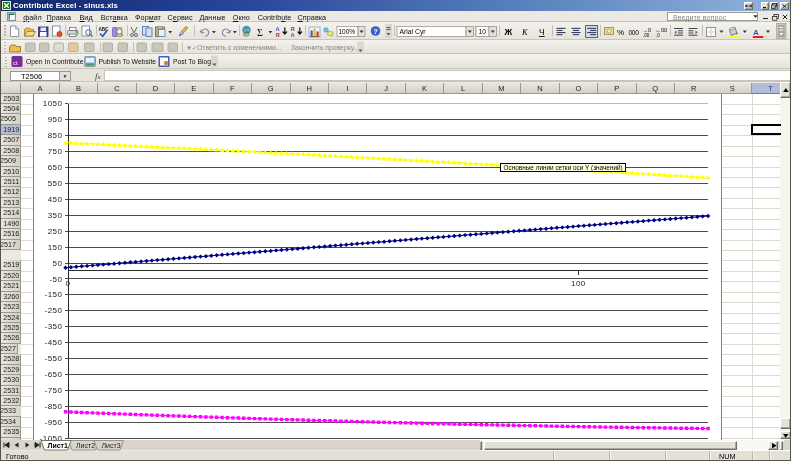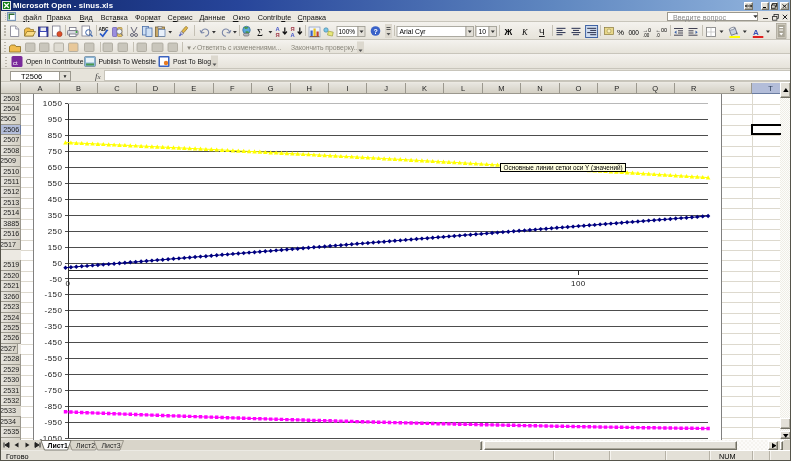--- a/index.html
+++ b/index.html
@@ -11,21 +11,21 @@
 <body>
 
 <div class="ab" style="left:0;top:0;width:791px;height:461px;border:1px solid #55534a;border-top:none;z-index:99;pointer-events:none"></div>
 
 <div class="ab" style="left:0;top:0;width:791px;height:10.5px;background:linear-gradient(90deg,#10266a 0%,#27459a 30%,#5f87c0 70%,#93b5de 100%)"></div>
 <svg class="ab" style="left:2px;top:1px" width="9" height="9" viewBox="0 0 9 9">
     <rect x="0" y="0" width="9" height="9" fill="#e8e8e8"></rect>
     <rect x="1" y="1" width="7" height="7" fill="#107c10"></rect>
     <path d="M2.2 2.2L6.8 6.8M6.8 2.2L2.2 6.8" stroke="#fff" stroke-width="1.3"></path>
   </svg>
-<div class="ab" style="left:13px;top:1.3px;font-size:7.8px;font-weight:bold;color:#fff;letter-spacing:0.1px">Microsoft Open - sinus.xls</div>
+<div class="ab" style="left:13px;top:1.3px;font-size:7.8px;font-weight:bold;color:#fff;letter-spacing:0.1px">Contribute Excel - sinus.xls</div>
 <div class="tbtn" style="left:744px;top:2px;width:9px;height:7.5px"></div>
 <svg class="ab" style="left:745px;top:4px" width="7" height="4" viewBox="0 0 7 4">
     <path d="M0 2h7M2 0.5L0.5 2L2 3.5M5 0.5L6.5 2L5 3.5" stroke="#000" stroke-width="0.8" fill="none"></path>
   </svg>
 <div class="tbtn" style="left:761px;top:2px;width:8px;height:7.5px"></div>
 <div class="ab" style="left:762.8px;top:7px;width:3.5px;height:1px;background:#000"></div>
 <div class="tbtn" style="left:769.5px;top:2px;width:8px;height:7.5px"></div>
 <svg class="ab" style="left:770.8px;top:3.2px" width="6" height="6" viewBox="0 0 6 6">
     <rect x="1.7" y="0.4" width="3.8" height="3.2" fill="none" stroke="#000" stroke-width="0.7"></rect>
     <rect x="0.4" y="2" width="3.8" height="3.2" fill="#d6d3ca" stroke="#000" stroke-width="0.7"></rect>
@@ -274,30 +274,30 @@
 <div style="position:absolute;left:521.1px;top:82.5px;width:38.5px;height:11px;background:linear-gradient(#e8e6e0,#d4d0c4);border-right:1px solid #9b988e;border-bottom:1px solid #9b988e;box-sizing:border-box;color:#222;font-size:7.5px;text-align:center;line-height:11px">N</div>
 <div style="position:absolute;left:559.6px;top:82.5px;width:38.5px;height:11px;background:linear-gradient(#e8e6e0,#d4d0c4);border-right:1px solid #9b988e;border-bottom:1px solid #9b988e;box-sizing:border-box;color:#222;font-size:7.5px;text-align:center;line-height:11px">O</div>
 <div style="position:absolute;left:598.0px;top:82.5px;width:38.5px;height:11px;background:linear-gradient(#e8e6e0,#d4d0c4);border-right:1px solid #9b988e;border-bottom:1px solid #9b988e;box-sizing:border-box;color:#222;font-size:7.5px;text-align:center;line-height:11px">P</div>
 <div style="position:absolute;left:636.5px;top:82.5px;width:38.5px;height:11px;background:linear-gradient(#e8e6e0,#d4d0c4);border-right:1px solid #9b988e;border-bottom:1px solid #9b988e;box-sizing:border-box;color:#222;font-size:7.5px;text-align:center;line-height:11px">Q</div>
 <div style="position:absolute;left:675.0px;top:82.5px;width:38.5px;height:11px;background:linear-gradient(#e8e6e0,#d4d0c4);border-right:1px solid #9b988e;border-bottom:1px solid #9b988e;box-sizing:border-box;color:#222;font-size:7.5px;text-align:center;line-height:11px">R</div>
 <div style="position:absolute;left:713.4px;top:82.5px;width:38.5px;height:11px;background:linear-gradient(#e8e6e0,#d4d0c4);border-right:1px solid #9b988e;border-bottom:1px solid #9b988e;box-sizing:border-box;color:#222;font-size:7.5px;text-align:center;line-height:11px">S</div>
 <div style="position:absolute;left:751.9px;top:82.5px;width:38.5px;height:11px;background:#b3bdd9;border-right:1px solid #9b988e;border-bottom:1px solid #6a7ca0;box-sizing:border-box;color:#2a3a55;font-size:7.5px;text-align:center;line-height:11px">T</div>
 <div style="position:absolute;left:0;top:93.50px;width:21.3px;height:10.43px;background:linear-gradient(90deg,#e8e6e0,#d4d0c4);border-right:1px solid #9b988e;border-bottom:1px solid #9b988e;box-sizing:border-box;color:#222;font-size:7.2px;text-align:right;padding-right:1px;line-height:10.43px">2503</div>
 <div style="position:absolute;left:0;top:103.93px;width:21.3px;height:10.43px;background:linear-gradient(90deg,#e8e6e0,#d4d0c4);border-right:1px solid #9b988e;border-bottom:1px solid #9b988e;box-sizing:border-box;color:#222;font-size:7.2px;text-align:right;padding-right:1px;line-height:10.43px">2504</div>
 <div style="position:absolute;left:0;top:114.36px;width:21.3px;height:10.43px;background:linear-gradient(90deg,#e8e6e0,#d4d0c4);border-right:1px solid #9b988e;border-bottom:1px solid #9b988e;box-sizing:border-box;color:#222;font-size:7.2px;text-align:right;padding-right:6px;line-height:10.43px">2505</div>
-<div style="position:absolute;left:0;top:124.79px;width:21.3px;height:10.43px;background:#b3bdd9;border-right:1px solid #6a7ca0;border-bottom:1px solid #9b988e;box-sizing:border-box;color:#222;font-size:7.2px;text-align:right;padding-right:1px;line-height:10.43px">2506</div>
+<div style="position:absolute;left:0;top:124.79px;width:21.3px;height:10.43px;background:#b3bdd9;border-right:1px solid #6a7ca0;border-bottom:1px solid #9b988e;box-sizing:border-box;color:#222;font-size:7.2px;text-align:right;padding-right:1px;line-height:10.43px">1919</div>
 <div style="position:absolute;left:0;top:135.22px;width:21.3px;height:10.43px;background:linear-gradient(90deg,#e8e6e0,#d4d0c4);border-right:1px solid #9b988e;border-bottom:1px solid #9b988e;box-sizing:border-box;color:#222;font-size:7.2px;text-align:right;padding-right:1px;line-height:10.43px">2507</div>
 <div style="position:absolute;left:0;top:145.65px;width:21.3px;height:10.43px;background:linear-gradient(90deg,#e8e6e0,#d4d0c4);border-right:1px solid #9b988e;border-bottom:1px solid #9b988e;box-sizing:border-box;color:#222;font-size:7.2px;text-align:right;padding-right:1px;line-height:10.43px">2508</div>
 <div style="position:absolute;left:0;top:156.08px;width:21.3px;height:10.43px;background:linear-gradient(90deg,#e8e6e0,#d4d0c4);border-right:1px solid #9b988e;border-bottom:1px solid #9b988e;box-sizing:border-box;color:#222;font-size:7.2px;text-align:right;padding-right:19px;line-height:10.43px">2509</div>
 <div style="position:absolute;left:0;top:166.51px;width:21.3px;height:10.43px;background:linear-gradient(90deg,#e8e6e0,#d4d0c4);border-right:1px solid #9b988e;border-bottom:1px solid #9b988e;box-sizing:border-box;color:#222;font-size:7.2px;text-align:right;padding-right:1px;line-height:10.43px">2510</div>
 <div style="position:absolute;left:0;top:176.94px;width:21.3px;height:10.43px;background:linear-gradient(90deg,#e8e6e0,#d4d0c4);border-right:1px solid #9b988e;border-bottom:1px solid #9b988e;box-sizing:border-box;color:#222;font-size:7.2px;text-align:right;padding-right:1px;line-height:10.43px">2511</div>
 <div style="position:absolute;left:0;top:187.37px;width:21.3px;height:10.43px;background:linear-gradient(90deg,#e8e6e0,#d4d0c4);border-right:1px solid #9b988e;border-bottom:1px solid #9b988e;box-sizing:border-box;color:#222;font-size:7.2px;text-align:right;padding-right:1px;line-height:10.43px">2512</div>
 <div style="position:absolute;left:0;top:197.80px;width:21.3px;height:10.43px;background:linear-gradient(90deg,#e8e6e0,#d4d0c4);border-right:1px solid #9b988e;border-bottom:1px solid #9b988e;box-sizing:border-box;color:#222;font-size:7.2px;text-align:right;padding-right:1px;line-height:10.43px">2513</div>
 <div style="position:absolute;left:0;top:208.23px;width:21.3px;height:10.43px;background:linear-gradient(90deg,#e8e6e0,#d4d0c4);border-right:1px solid #9b988e;border-bottom:1px solid #9b988e;box-sizing:border-box;color:#222;font-size:7.2px;text-align:right;padding-right:1px;line-height:10.43px">2514</div>
-<div style="position:absolute;left:0;top:218.66px;width:21.3px;height:10.43px;background:linear-gradient(90deg,#e8e6e0,#d4d0c4);border-right:1px solid #9b988e;border-bottom:1px solid #9b988e;box-sizing:border-box;color:#222;font-size:7.2px;text-align:right;padding-right:1px;line-height:10.43px">3885</div>
+<div style="position:absolute;left:0;top:218.66px;width:21.3px;height:10.43px;background:linear-gradient(90deg,#e8e6e0,#d4d0c4);border-right:1px solid #9b988e;border-bottom:1px solid #9b988e;box-sizing:border-box;color:#222;font-size:7.2px;text-align:right;padding-right:1px;line-height:10.43px">1490</div>
 <div style="position:absolute;left:0;top:229.09px;width:21.3px;height:10.43px;background:linear-gradient(90deg,#e8e6e0,#d4d0c4);border-right:1px solid #9b988e;border-bottom:1px solid #9b988e;box-sizing:border-box;color:#222;font-size:7.2px;text-align:right;padding-right:1px;line-height:10.43px">2516</div>
 <div style="position:absolute;left:0;top:239.52px;width:21.3px;height:10.43px;background:linear-gradient(90deg,#e8e6e0,#d4d0c4);border-right:1px solid #9b988e;border-bottom:1px solid #9b988e;box-sizing:border-box;color:#222;font-size:7.2px;text-align:right;padding-right:16px;line-height:10.43px">2517</div>
 <div style="position:absolute;left:0;top:268px;width:21.3px;height:10.43px;background:linear-gradient(90deg,#e8e6e0,#d4d0c4);border-right:1px solid #9b988e;border-bottom:1px solid #9b988e;box-sizing:border-box;color:#222;font-size:7.2px;text-align:right;padding-right:19px;line-height:10.43px">2518</div>
 <div style="position:absolute;left:0;top:260.38px;width:21.3px;height:10.43px;background:linear-gradient(90deg,#e8e6e0,#d4d0c4);border-right:1px solid #9b988e;border-bottom:1px solid #9b988e;box-sizing:border-box;color:#222;font-size:7.2px;text-align:right;padding-right:1px;line-height:10.43px">2519</div>
 <div style="position:absolute;left:0;top:270.81px;width:21.3px;height:10.43px;background:linear-gradient(90deg,#e8e6e0,#d4d0c4);border-right:1px solid #9b988e;border-bottom:1px solid #9b988e;box-sizing:border-box;color:#222;font-size:7.2px;text-align:right;padding-right:1px;line-height:10.43px">2520</div>
 <div style="position:absolute;left:0;top:281.24px;width:21.3px;height:10.43px;background:linear-gradient(90deg,#e8e6e0,#d4d0c4);border-right:1px solid #9b988e;border-bottom:1px solid #9b988e;box-sizing:border-box;color:#222;font-size:7.2px;text-align:right;padding-right:1px;line-height:10.43px">2521</div>
 <div style="position:absolute;left:0;top:291.67px;width:21.3px;height:10.43px;background:linear-gradient(90deg,#e8e6e0,#d4d0c4);border-right:1px solid #9b988e;border-bottom:1px solid #9b988e;box-sizing:border-box;color:#222;font-size:7.2px;text-align:right;padding-right:1px;line-height:10.43px">3260</div>
 <div style="position:absolute;left:0;top:302.10px;width:21.3px;height:10.43px;background:linear-gradient(90deg,#e8e6e0,#d4d0c4);border-right:1px solid #9b988e;border-bottom:1px solid #9b988e;box-sizing:border-box;color:#222;font-size:7.2px;text-align:right;padding-right:1px;line-height:10.43px">2523</div>
 <div style="position:absolute;left:0;top:312.53px;width:21.3px;height:10.43px;background:linear-gradient(90deg,#e8e6e0,#d4d0c4);border-right:1px solid #9b988e;border-bottom:1px solid #9b988e;box-sizing:border-box;color:#222;font-size:7.2px;text-align:right;padding-right:1px;line-height:10.43px">2524</div>
 <div style="position:absolute;left:0;top:322.96px;width:21.3px;height:10.43px;background:linear-gradient(90deg,#e8e6e0,#d4d0c4);border-right:1px solid #9b988e;border-bottom:1px solid #9b988e;box-sizing:border-box;color:#222;font-size:7.2px;text-align:right;padding-right:1px;line-height:10.43px">2525</div>

